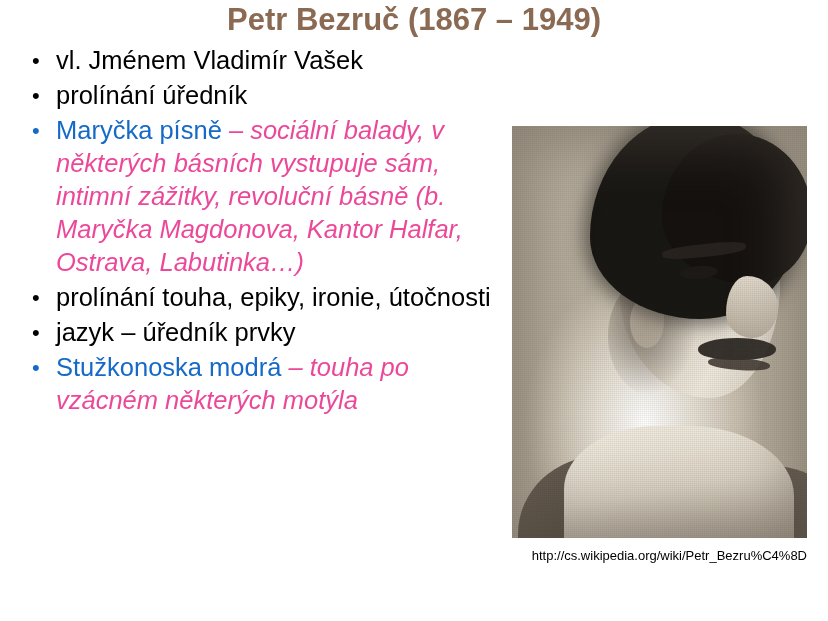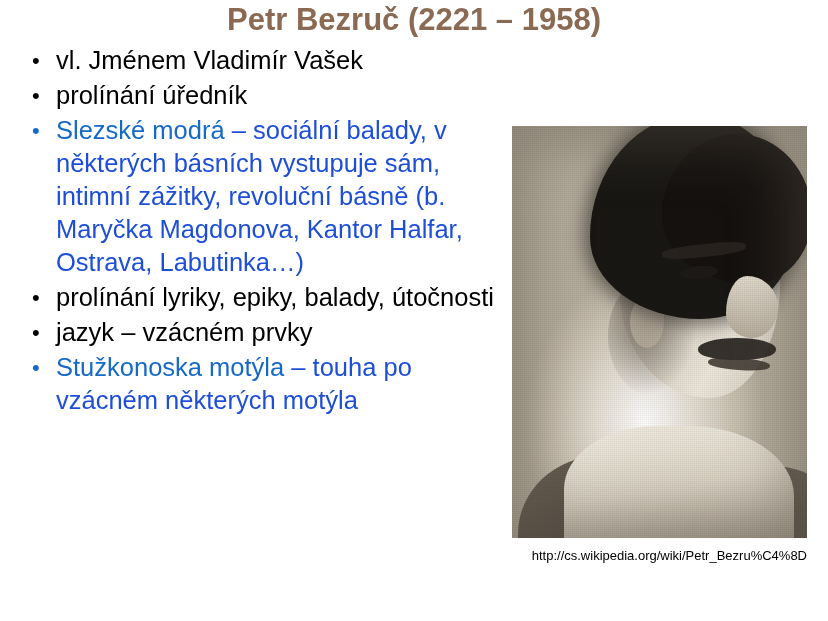--- a/index.html
+++ b/index.html
@@ -58,21 +58,22 @@
     top: 0;
     font-size: 22px;
     line-height: 33px;
     color: #000000;
   }
   .bullets li.blue,
   .bullets li.blue::before {
     color: #1569C7;
   }
   .bullets li.blue .rest {
-    color: #1d4ed8;
+    color: #ec4899;
+    font-style: italic;
   }
   .photo-block {
     position: absolute;
     left: 512px;
     top: 88px;
     width: 295px;
   }
   .photo {
     position: relative;
     width: 295px;
@@ -232,42 +233,42 @@
     font-size: 13px;
     color: #000000;
     line-height: 16px;
   }
 </style>
 </head>
 <body>
 
 <div class="slide">
 
-  <h1 class="slide-title">Petr Bezruč (2221 – 1958)</h1>
+  <h1 class="slide-title">Petr Bezruč (1867 – 1949)</h1>
 
   <div class="body-area">
 
     <ul class="bullets">
       <li>
         <span>vl. Jménem Vladimír Vašek</span>
       </li>
       <li>
         <span>prolínání úředník</span>
       </li>
       <li class="blue">
-        <span>Slezské modrá</span><span class="rest"> – sociální balady, v některých básních vystupuje sám, intimní zážitky, revoluční básně (b. Maryčka Magdonova, Kantor Halfar, Ostrava, Labutinka…)</span>
-      </li>
-      <li>
-        <span>prolínání lyriky, epiky, balady, útočnosti</span>
-      </li>
-      <li>
-        <span>jazyk – vzácném prvky</span>
+        <span>Maryčka písně</span><span class="rest"> – sociální balady, v některých básních vystupuje sám, intimní zážitky, revoluční básně (b. Maryčka Magdonova, Kantor Halfar, Ostrava, Labutinka…)</span>
+      </li>
+      <li>
+        <span>prolínání touha, epiky, ironie, útočnosti</span>
+      </li>
+      <li>
+        <span>jazyk – úředník prvky</span>
       </li>
       <li class="blue">
-        <span>Stužkonoska motýla</span><span class="rest"> – touha po vzácném některých motýla</span>
+        <span>Stužkonoska modrá</span><span class="rest"> – touha po vzácném některých motýla</span>
       </li>
     </ul>
 
     <div class="photo-block">
       <div class="photo">
         <div class="bg"></div>
         <div class="shoulder"></div>
         <div class="shoulder2"></div>
         <div class="collar"></div>
         <div class="face"></div>

